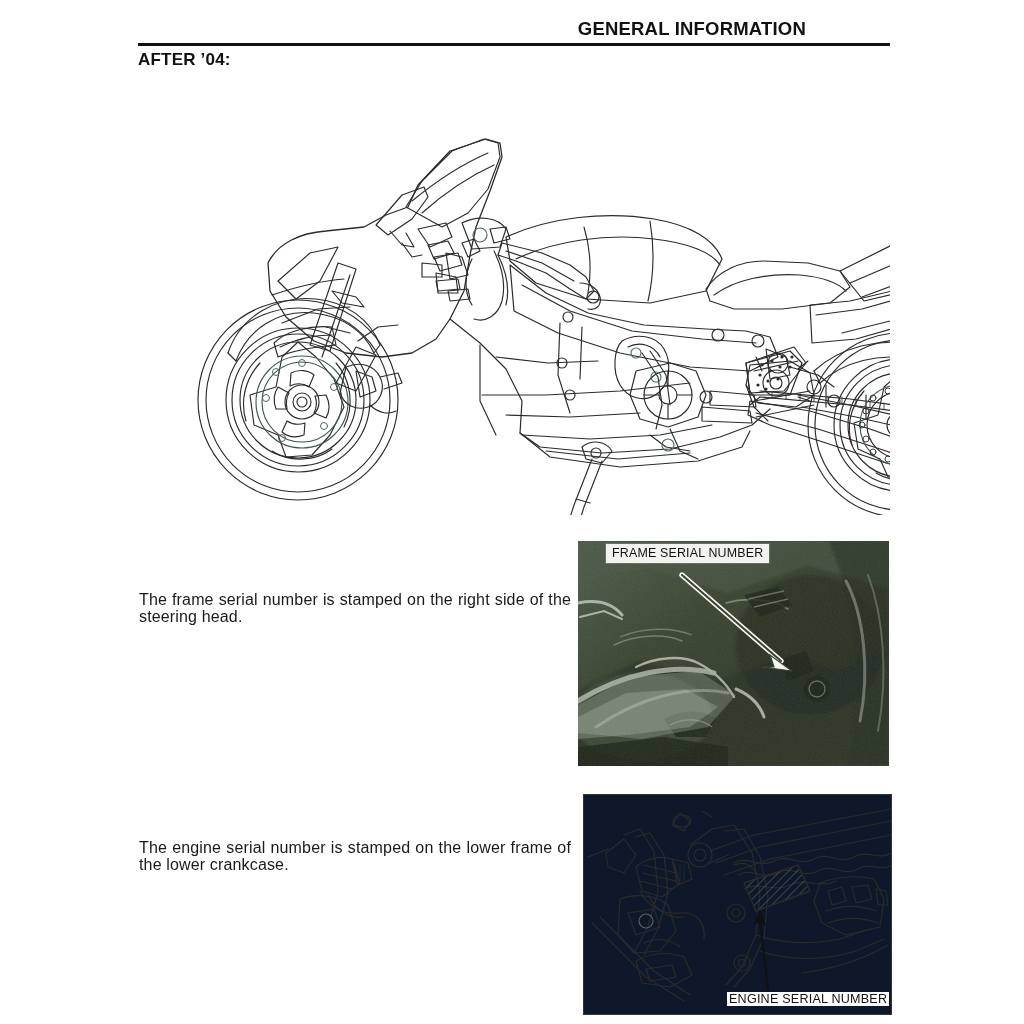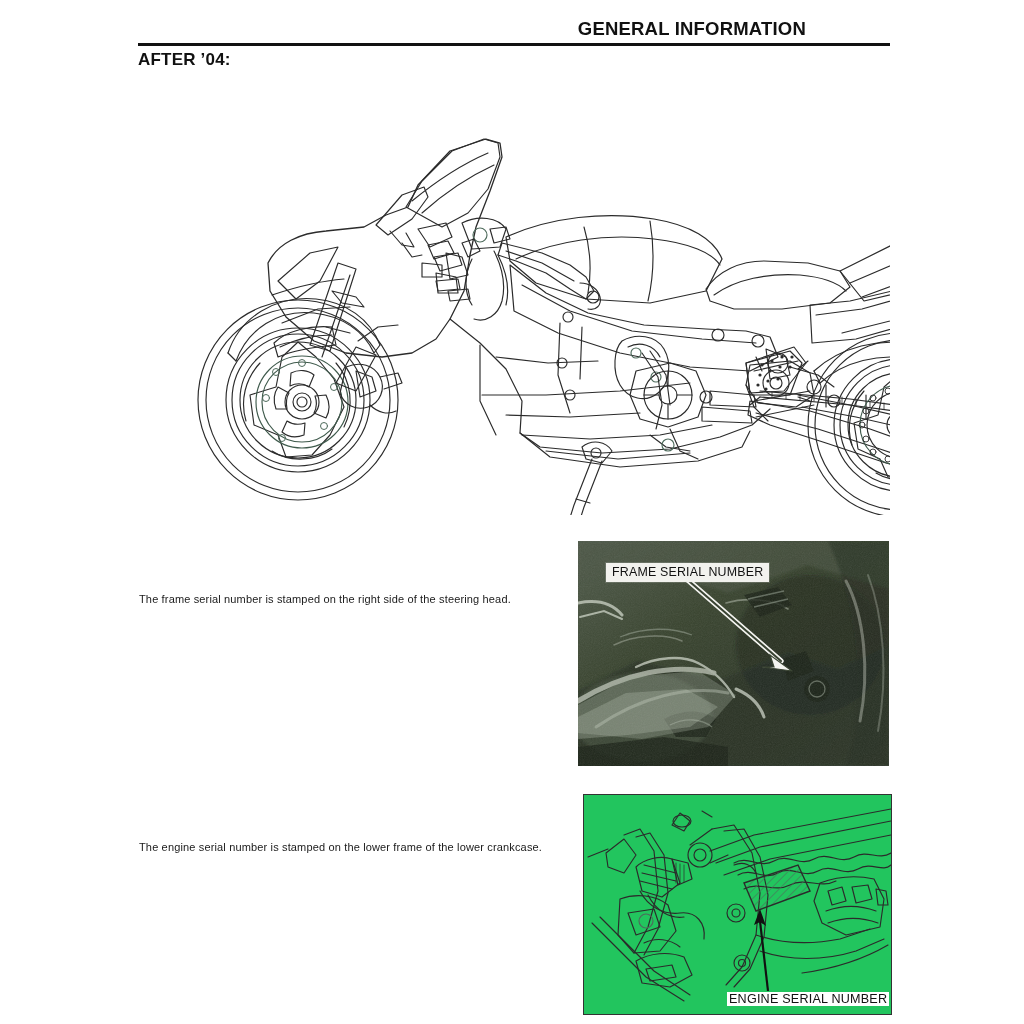--- a/index.html
+++ b/index.html
@@ -58,59 +58,59 @@
     left: 150px;
     top: 95px;
     width: 740px;
     height: 420px;
   }
   #bike-figure svg { display: block; width: 100%; height: 100%; }
 
   
   .body-text {
     position: absolute;
-    font-size: 11px;
+    font-size: 16px;
     line-height: 17px;
     color: #1a1a1a;
     text-align: justify;
     letter-spacing: 0.15px;
     margin-top: 48px;
   }
   #frame-text { left: 139px; top: 543px; width: 432px; }
   #engine-text { left: 139px; top: 791px; width: 432px; }
 
   
   #frame-photo {
     position: absolute;
     left: 578px; top: 541px;
     width: 311px; height: 225px;
     overflow: hidden;
     background: #3e4a3c;
   }
   #frame-photo svg { display: block; width: 100%; height: 100%; }
   #frame-photo-label {
     position: absolute;
-    left: 28px; top: 22px;
+    left: 28px; top: 3px;
     background: #f2f2ee;
     color: #111;
     font-size: 12.4px;
     font-weight: normal;
     padding: 2px 6px 3px 6px;
     letter-spacing: 0.2px;
     white-space: nowrap;
     box-shadow: 0 0 0 1px rgba(255,255,255,0.15);
   }
 
   
   #engine-figure {
     position: absolute;
     left: 583px; top: 794px;
     width: 307px; height: 219px;
     border: 1.4px solid #333;
-    background: #22c55e;
+    background: #0f172a;
     overflow: hidden;
   }
   #engine-figure svg { display: block; width: 100%; height: 100%; }
   #engine-figure-label {
     position: absolute;
     left: 143px; bottom: 8px;
     font-size: 12.6px;
     color: #111;
     letter-spacing: 0.2px;
     white-space: nowrap;

